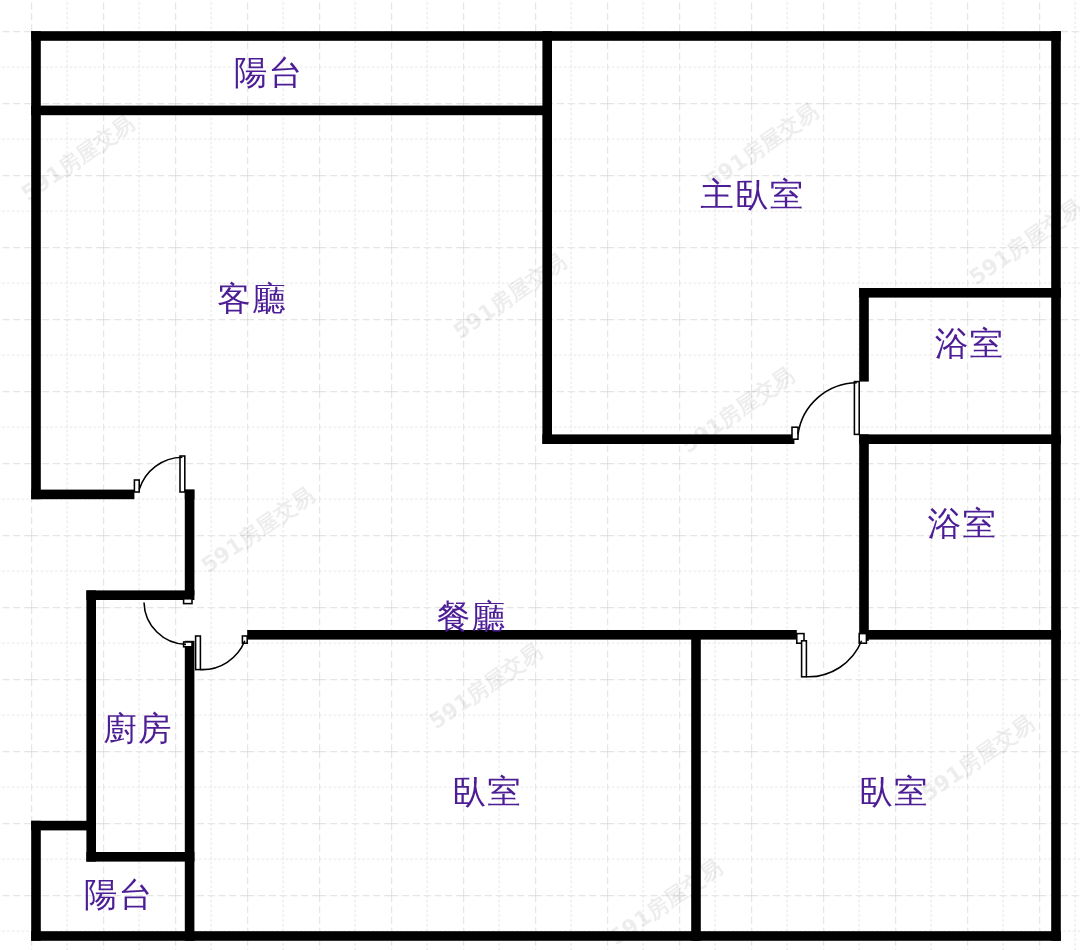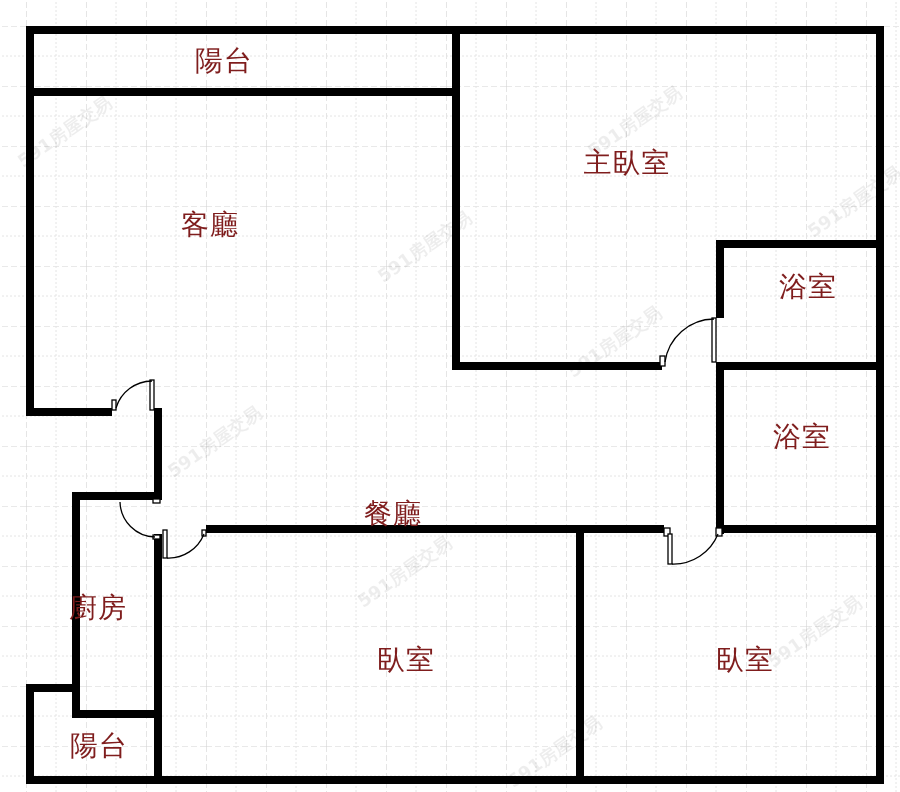--- a/index.html
+++ b/index.html
@@ -1,18 +1,18 @@
 <!DOCTYPE html>
 <html><head>
 <meta charset="utf-8">
 <style>
   html,body{margin:0;padding:0;background:#ffffff;}
   body{width:900px;height:792px;position:relative;overflow:hidden;font-family:"DejaVu Sans","Liberation Sans",sans-serif;}
   #plan{position:absolute;left:0;top:0;}
-  .room-label{position:absolute;font-size:28px;color:#7f1d1d;white-space:nowrap;transform:translate(-50%,-50%);letter-spacing:1px;}
+  .room-label{position:absolute;font-size:28px;color:#4c1d95;white-space:nowrap;transform:translate(-50%,-50%);letter-spacing:1px;}
   .wm{position:absolute;font-size:18px;color:rgba(0,0,0,0.07);transform:rotate(-35deg);white-space:nowrap;font-weight:bold;}
 </style>
 </head>
 <body>
 
 <svg id="plan" width="900" height="792" viewBox="0 0 900 792" xmlns="http://www.w3.org/2000/svg">
   <defs>
     <pattern id="gridMajor" width="60" height="60" patternUnits="userSpaceOnUse" x="26" y="26">
       <path d="M0 0 H60 M0 0 V60" stroke="#d4d4d4" stroke-width="1.2" stroke-dasharray="6 3" fill="none"></path>
       <path d="M0 30 H60 M30 0 V60" stroke="#e4e4e4" stroke-width="1" stroke-dasharray="2 2" fill="none"></path>
@@ -106,22 +106,22 @@
   <span class="wm" style="left:800px;top:190px">591房屋交易</span>
   <span class="wm" style="left:560px;top:330px">591房屋交易</span>
   <span class="wm" style="left:350px;top:560px">591房屋交易</span>
   <span class="wm" style="left:760px;top:620px">591房屋交易</span>
   <span class="wm" style="left:500px;top:740px">591房屋交易</span>
   <span class="wm" style="left:160px;top:430px">591房屋交易</span>
 </div>
 
 <div>
   <span class="room-label" style="left:224px;top:61px">陽台</span>
-  <span class="room-label" style="left:210px;top:225px">客廳</span>
+  <span class="room-label" style="left:210px;top:249px">客廳</span>
   <span class="room-label" style="left:627px;top:163px">主臥室</span>
   <span class="room-label" style="left:808px;top:287px">浴室</span>
   <span class="room-label" style="left:802px;top:437px">浴室</span>
   <span class="room-label" style="left:393px;top:514px">餐廳</span>
-  <span class="room-label" style="left:98px;top:608px">廚房</span>
+  <span class="room-label" style="left:115px;top:608px">廚房</span>
   <span class="room-label" style="left:406px;top:660px">臥室</span>
   <span class="room-label" style="left:745px;top:660px">臥室</span>
   <span class="room-label" style="left:99px;top:746px">陽台</span>
 </div>
 
 </body></html>

